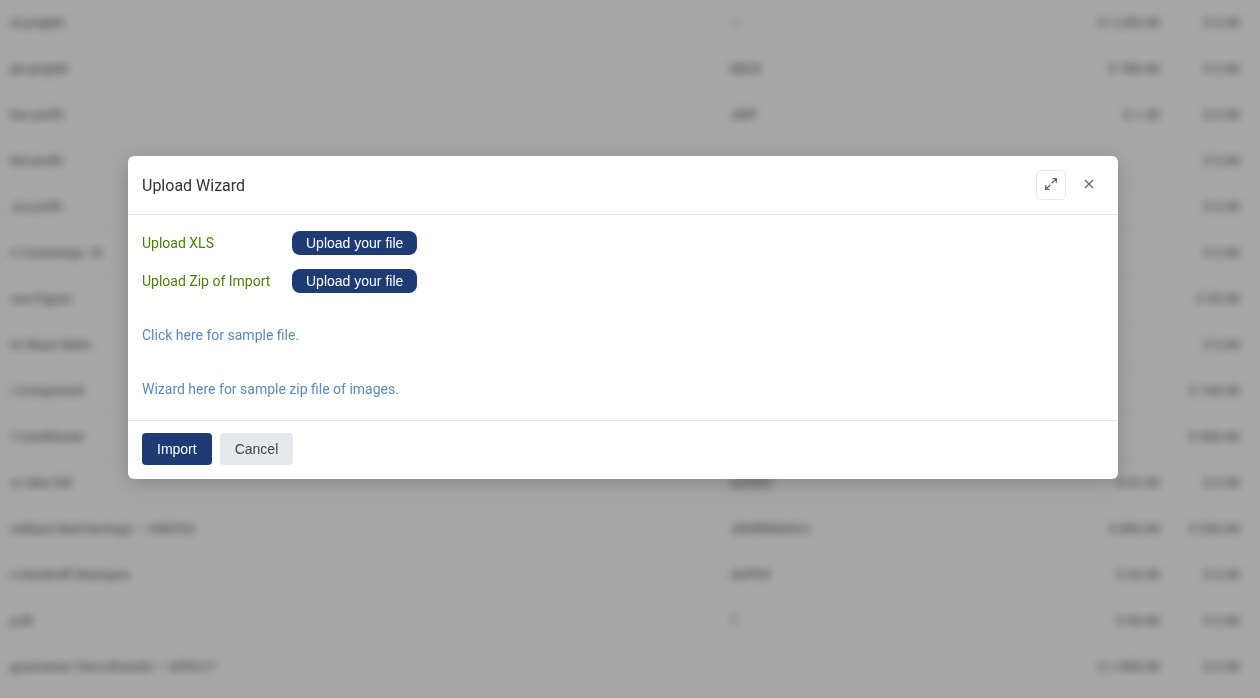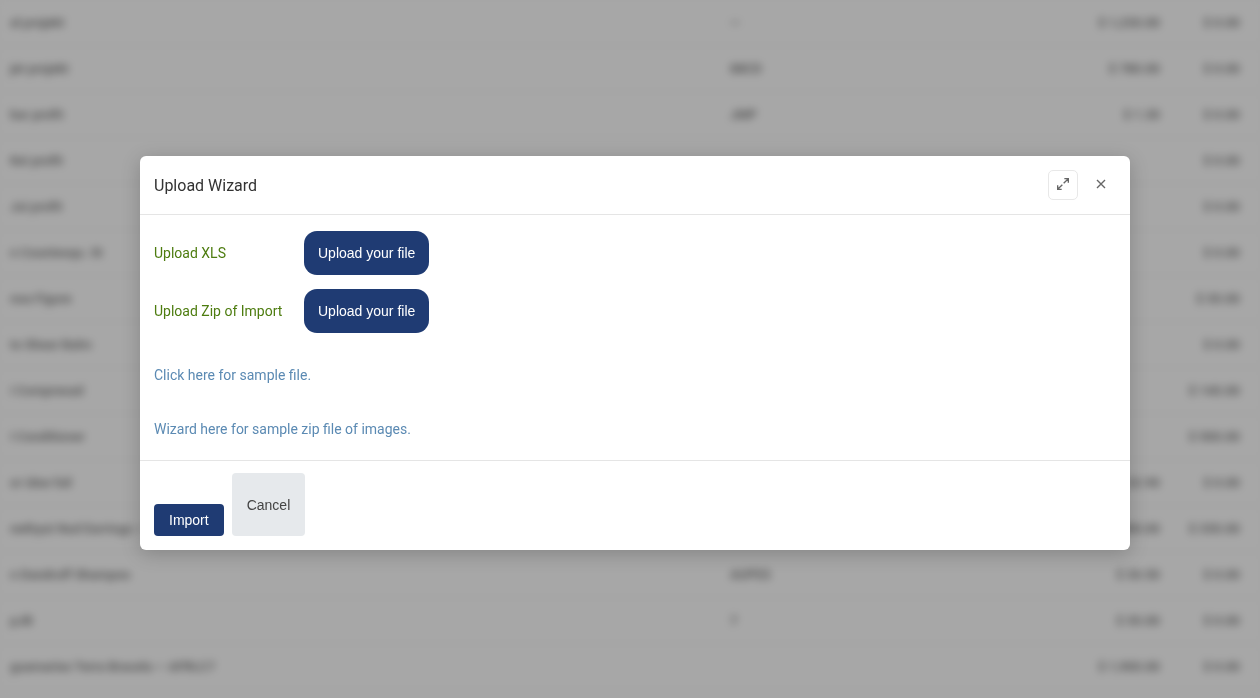--- a/index.html
+++ b/index.html
@@ -36,21 +36,21 @@
     .bg-col3 { flex: 0 0 170px; text-align: right;}
     .bg-col4 { flex: 1; text-align: right; padding-right: 10px;}
     .overlay {
       position: absolute;
       inset: 0;
       background: rgba(100,100,100,0.55);
     }
     .modal {
       position: absolute;
       top: 156px;
-      left: 140px;
+      left: 128px;
       width: 990px;
       background: #fff;
       border-radius: 6px;
       box-shadow: 0 4px 20px rgba(0,0,0,0.2);
       display: flex;
       flex-direction: column;
     }
     .modal-header {
       display: flex;
       align-items: center;
@@ -101,23 +101,23 @@
     }
     .form-label {
       width: 150px;
       font-size: 14px;
       color: #4d7c0f;
     }
     .upload-btn {
       background: #1f3b73;
       color: #fff;
       border: none;
-      padding: 14px 14px;
-      font-size: 14px;
-      border-radius: 13px;
+      padding: 4px 14px;
+      font-size: 14px;
+      border-radius: 8px;
       cursor: pointer;
     }
     .sample-links {
       margin-top: 6px;
     }
     .sample-link {
       display: block;
       color: #5b8ab3;
       font-size: 14px;
       text-decoration: none;
@@ -132,21 +132,20 @@
       border-top: 1px solid #e5e5e5;
     }
     .btn-primary {
       background: #1f3b73;
       color: #fff;
       border: none;
       padding: 8px 15px;
       font-size: 14px;
       border-radius: 4px;
       cursor: pointer;
-      margin-top: 31px;
     }
     .btn-secondary {
       background: #e6e9ec;
       color: #444;
       border: none;
       padding: 8px 15px;
       font-size: 14px;
       border-radius: 4px;
       cursor: pointer;
     }

